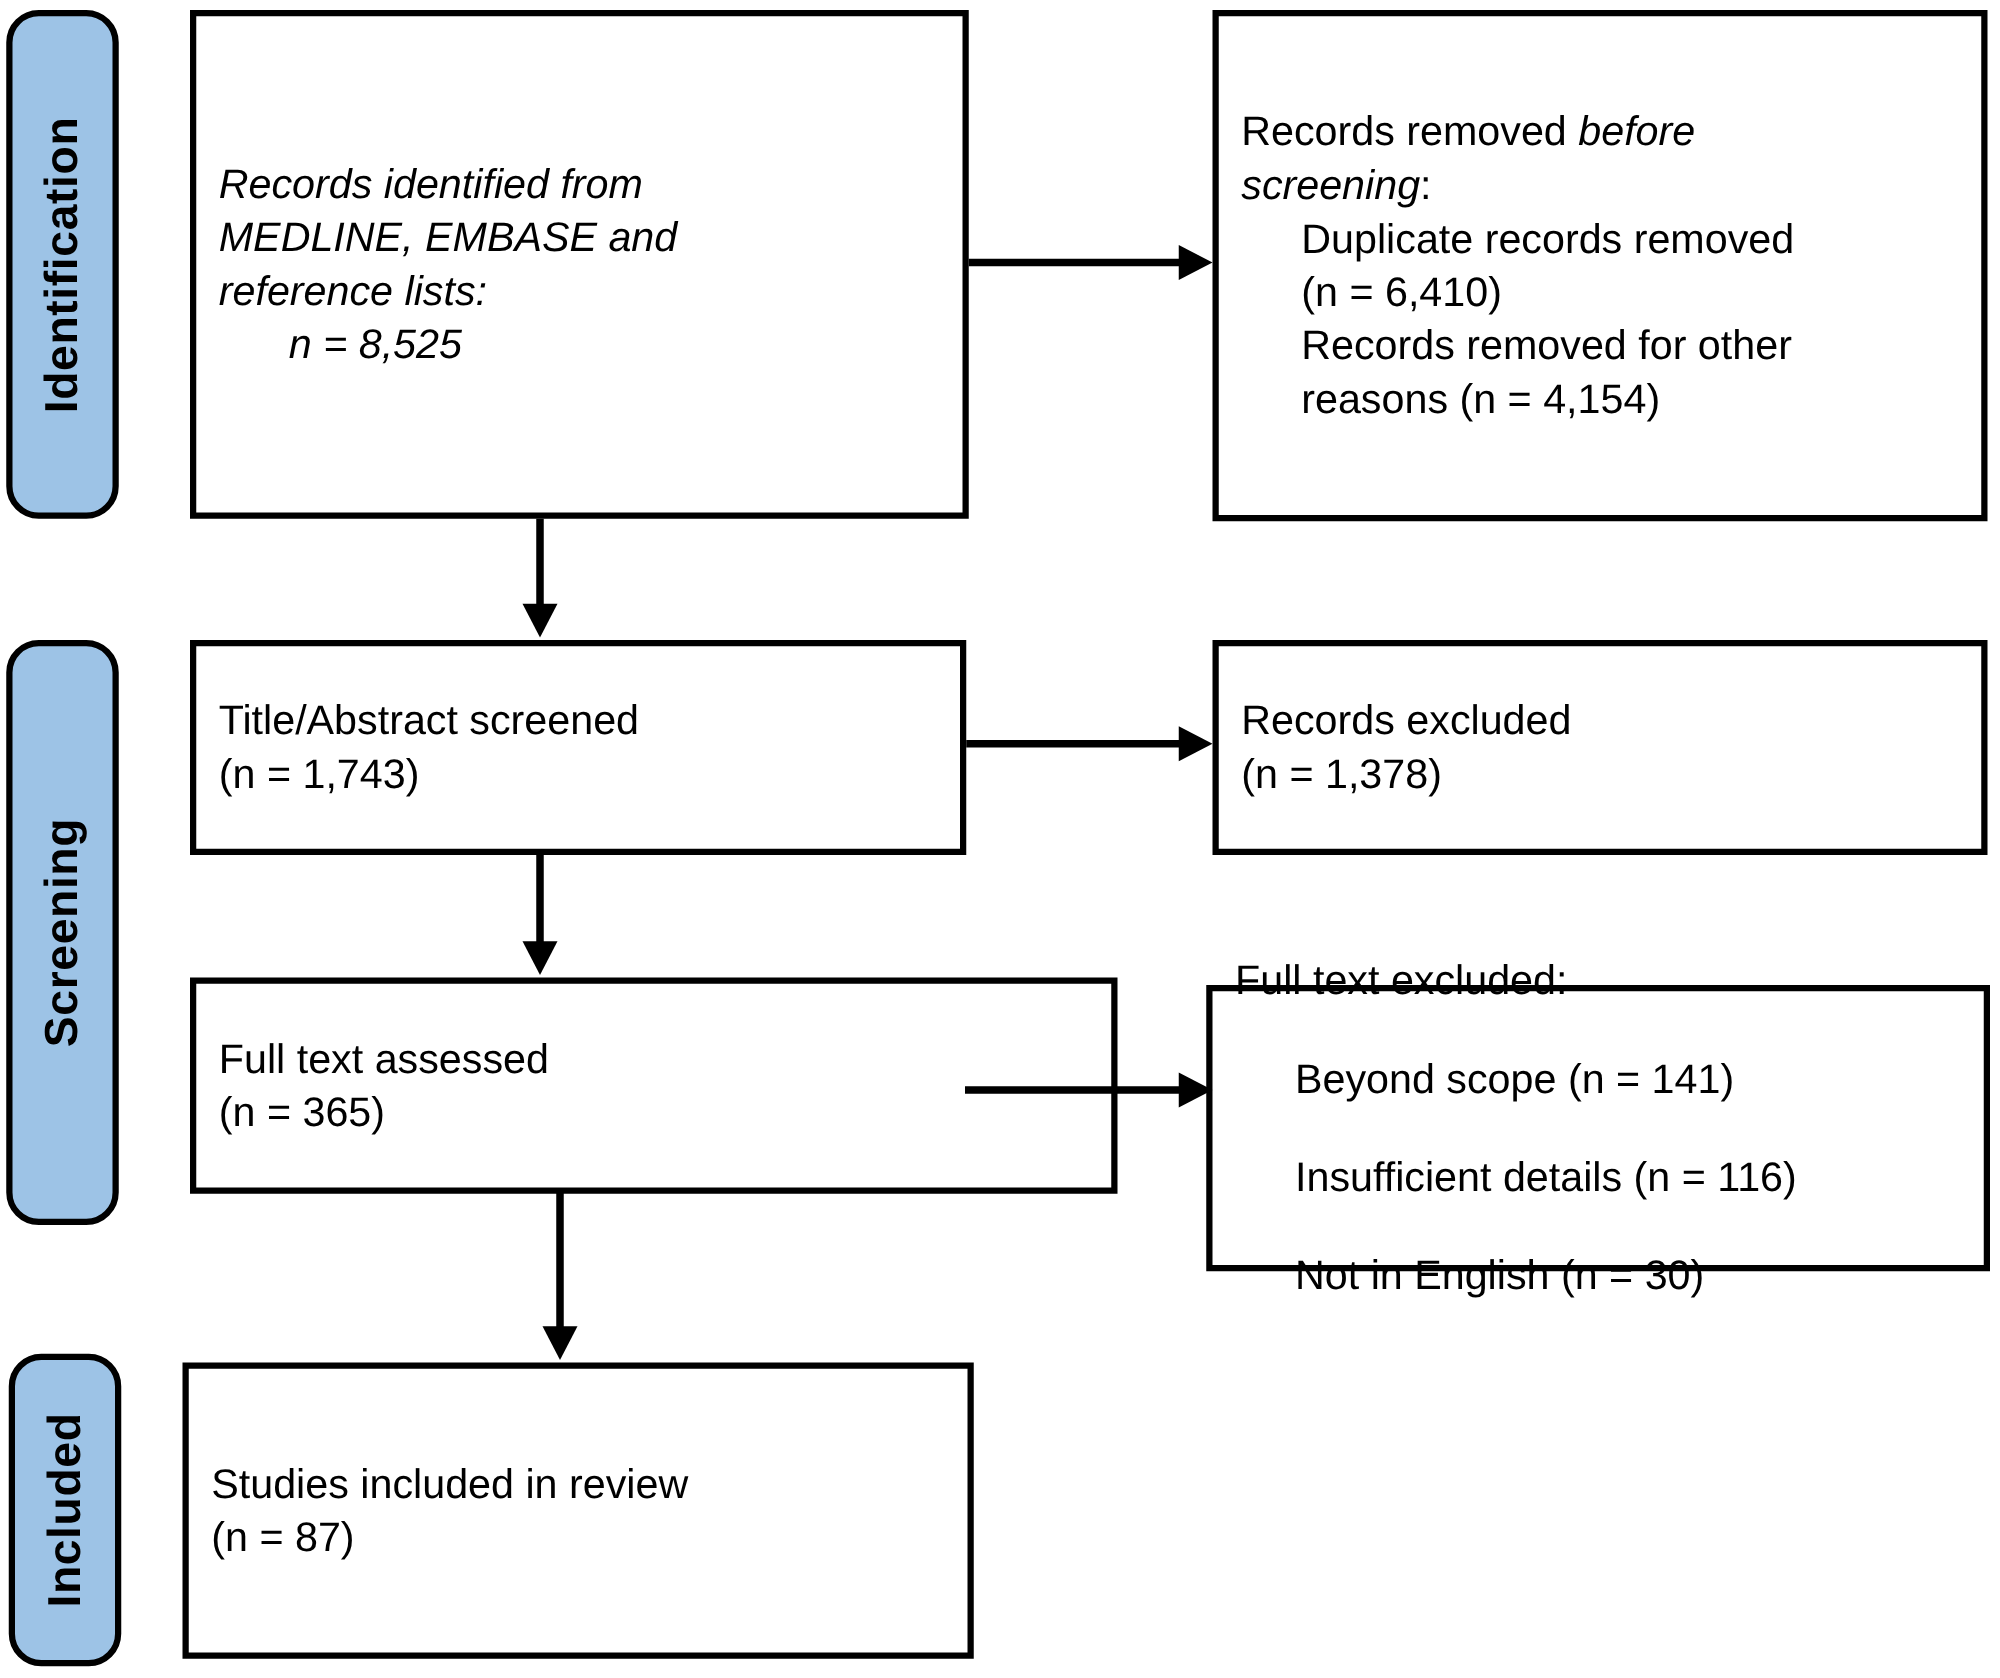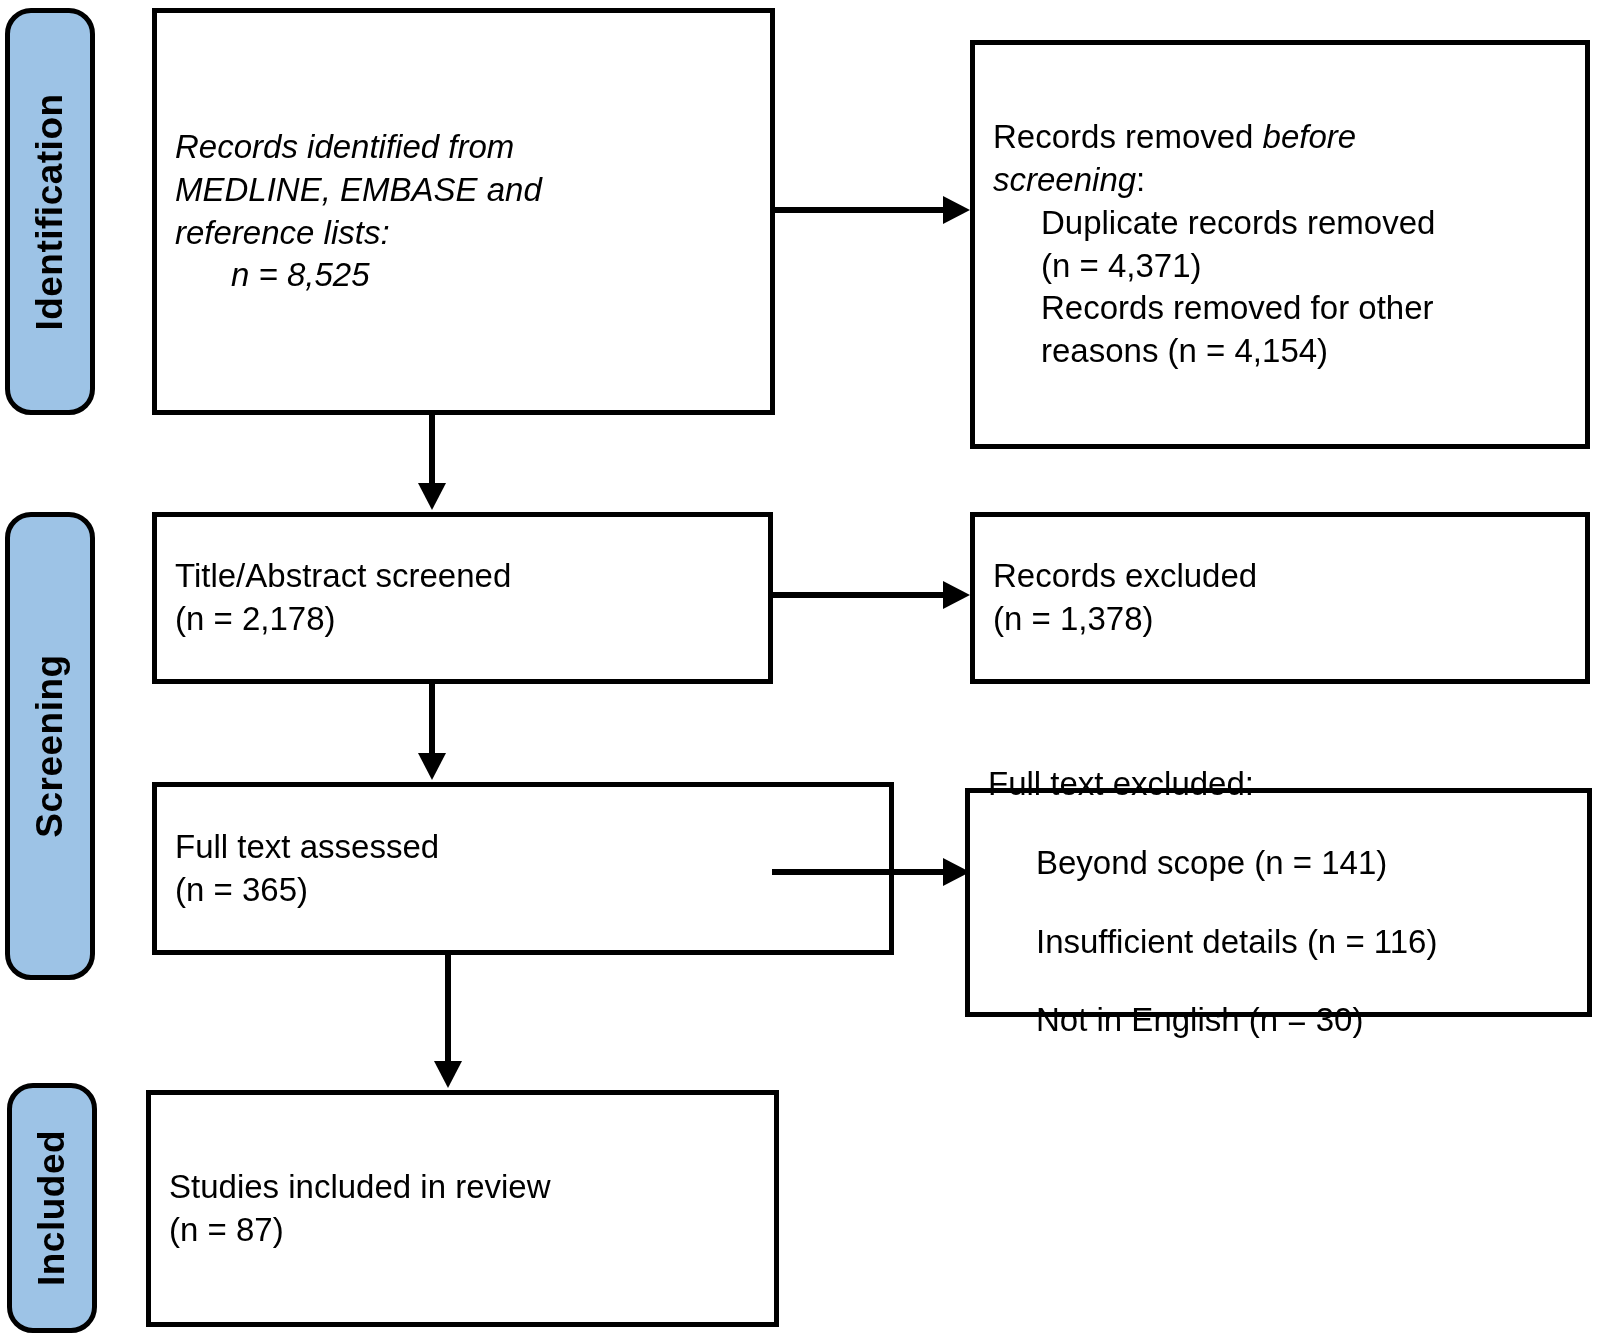--- a/index.html
+++ b/index.html
@@ -81,32 +81,32 @@
     <span class="vtext">Included</span>
   </div>
 
   <div class="node" style="left:152px; top:8px; width:623px; height:407px; font-style:italic;">
     <div>Records identified from</div>
     <div>MEDLINE, EMBASE and</div>
     <div>reference lists:</div>
     <div class="indent-num">n = 8,525</div>
   </div>
 
-  <div class="node" style="left:970px; top:8px; width:620px; height:409px;margin-top:32px;">
+  <div class="node" style="left:970px; top:8px; width:620px; height:409px;">
     <div><span>Records removed </span><span class="it">before</span></div>
     <div><span class="it">screening</span><span>:</span></div>
     <div class="indent">Duplicate records removed</div>
-    <div class="indent">(n = 4,371)</div>
+    <div class="indent">(n = 6,410)</div>
     <div class="indent">Records removed for other</div>
     <div class="indent">reasons (n = 4,154)</div>
   </div>
 
   <div class="node" style="left:152px; top:512px; width:621px; height:172px;">
     <div>Title/Abstract screened</div>
-    <div>(n = 2,178)</div>
+    <div>(n = 1,743)</div>
   </div>
 
   <div class="node" style="left:970px; top:512px; width:620px; height:172px;">
     <div>Records excluded</div>
     <div>(n = 1,378)</div>
   </div>
 
   <div class="node" style="left:152px; top:782px; width:742px; height:173px;">
     <div>Full text assessed</div>
     <div>(n = 365)</div>

